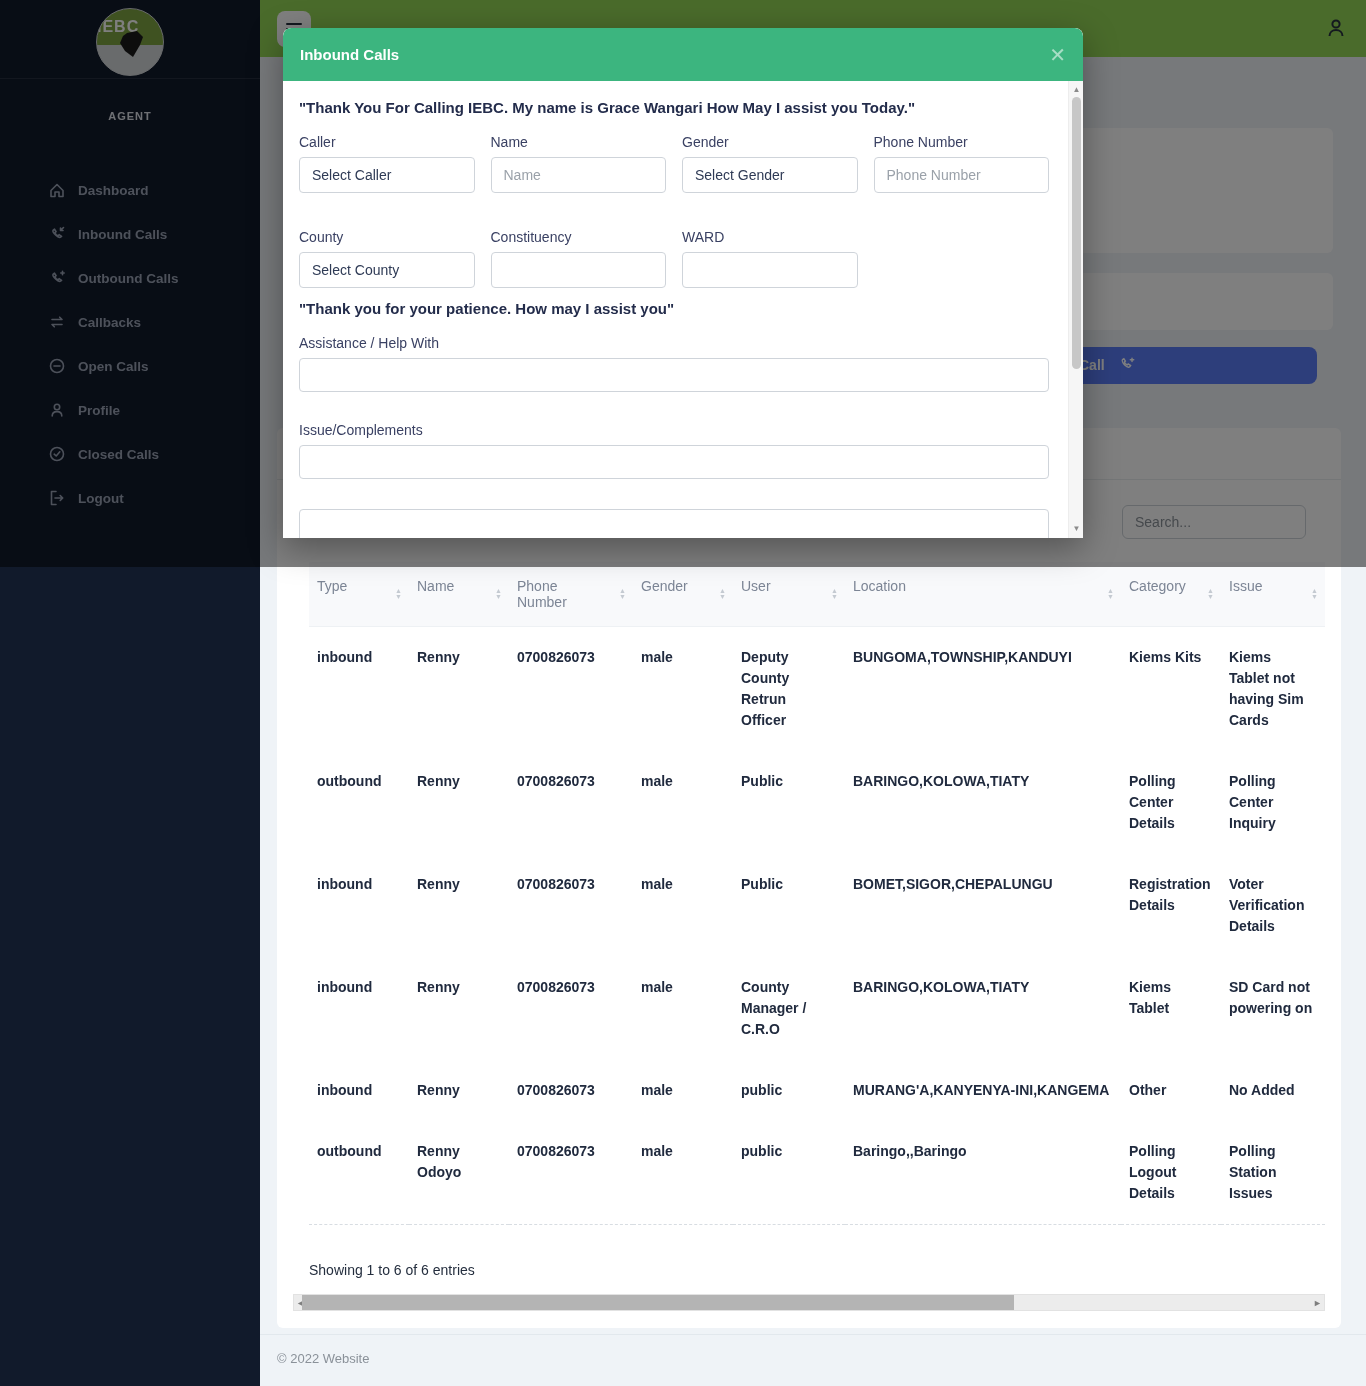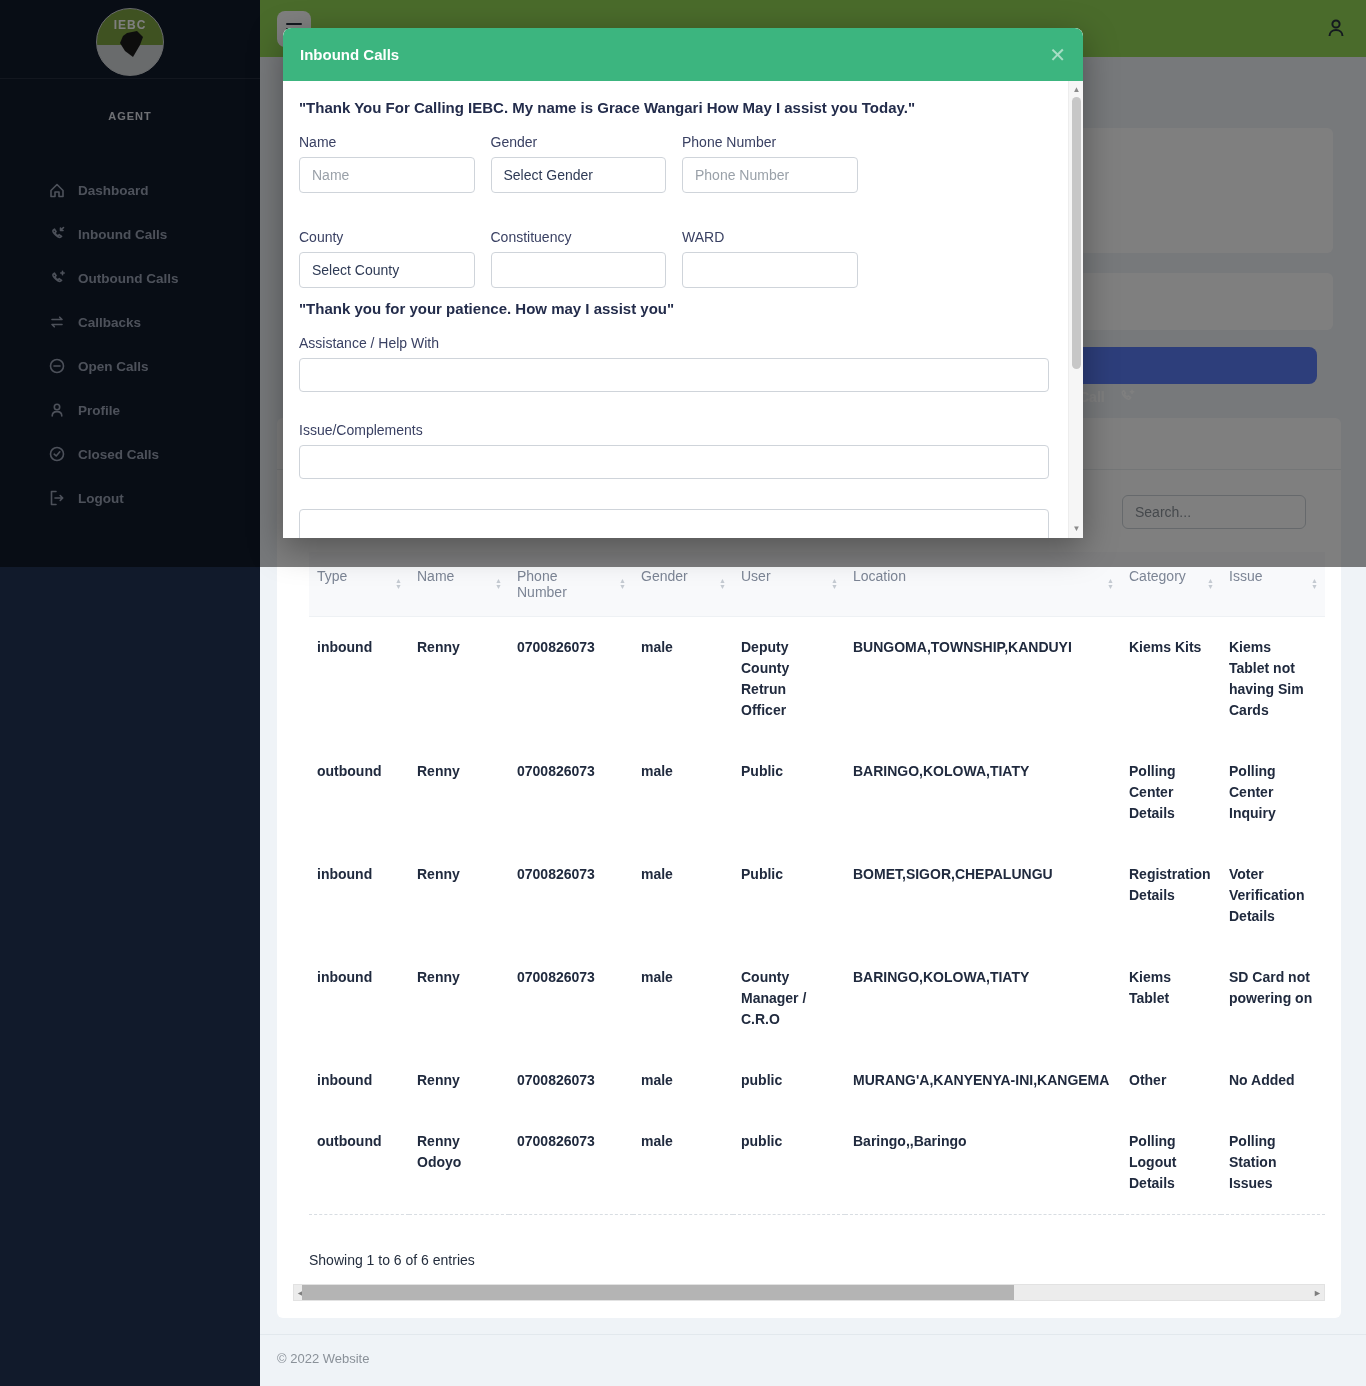--- a/index.html
+++ b/index.html
@@ -8,21 +8,21 @@
     position:relative; overflow:hidden;
     font-family:"Liberation Sans","DejaVu Sans",sans-serif;
     background:#eff3f7; color:#1f2940;
   }
 
   
   .sidebar { position:absolute; left:0; top:0; width:260px; height:1386px; background:#111a2b; z-index:1; }
   .logo-area { height:79px; border-bottom:1px solid rgba(255,255,255,.09); position:relative; }
   .logo-badge { position:absolute; left:96px; top:8px; width:68px; height:68px; border-radius:50%;
     background:linear-gradient(180deg,#7fa542 0 55%,#d3d6d8 55% 100%); overflow:hidden; border:1px solid #cfd3d6; }
-  .logo-badge .logo-txt { display:block; text-align:center; margin-top:9px; font-size:12px; font-weight:bold; color:#fff; letter-spacing:1px; }
+  .logo-badge .logo-txt { display:block; text-align:left; margin-top:9px; font-size:16px; font-weight:bold; color:#fff; letter-spacing:1px; }
   .logo-badge svg { position:absolute; left:20px; top:22px; }
   .agent-title { text-align:center; margin-top:31px; font-size:11px; font-weight:bold; letter-spacing:1px; color:#dde1e9; }
   .nav-menu { margin-top:46px; }
   .nav-item { display:flex; align-items:center; height:44px; padding-left:48px; color:#9aa3b5; cursor:pointer; }
   .nav-item .nv-ic { width:18px; height:18px; margin-right:12px; flex:0 0 18px; }
   .nav-item .nv-ic svg { width:18px; height:18px; stroke:#9aa3b5; fill:none; stroke-width:1.6; stroke-linecap:round; stroke-linejoin:round; }
   .nav-item .nv-lb { font-size:13.5px; font-weight:bold; }
 
   
   .navbar { position:absolute; left:260px; top:0; width:1106px; height:57px; background:#94d656; z-index:1; }
@@ -30,25 +30,25 @@
   .burger-btn i { display:block; width:16px; height:2px; background:#27303f; margin:3px auto 0; border-radius:1px; }
   .burger-btn i:first-child { margin-top:0; }
   .profile-ic { position:absolute; right:18px; top:16px; width:24px; height:24px; cursor:pointer; }
   .profile-ic svg { stroke:#27303f; fill:none; stroke-width:2; }
 
   
   .bg-card-a { position:absolute; left:287px; top:128px; width:1046px; height:125px; background:#fff; border-radius:6px; z-index:1; }
   .bg-card-b { position:absolute; left:287px; top:273px; width:1046px; height:57px; background:#fff; border-radius:6px; z-index:1; }
   .call-btn { position:absolute; left:860px; top:347px; width:457px; height:37px; background:#5b7cf7; border:none; border-radius:8px;
     color:#fff; font-size:14px; font-weight:bold; z-index:1; cursor:pointer; text-align:left; font-family:inherit; }
-  .call-btn .cb-inner { position:absolute; left:219px; top:9px; display:flex; align-items:center; gap:13px;margin-top:32px; }
+  .call-btn .cb-inner { position:absolute; left:219px; top:9px; display:flex; align-items:center; gap:13px; }
   .call-btn svg { stroke:#fff; fill:none; stroke-width:1.7; stroke-linecap:round; }
 
   
-  .table-card { position:absolute; left:277px; top:418px; width:1064px; height:900px; background:#fff; border-radius:6px; z-index:1; }
+  .table-card { position:absolute; left:277px; top:428px; width:1064px; height:900px; background:#fff; border-radius:6px; z-index:1; }
   .tc-header { height:52px; border-bottom:1px solid #e8ecef; }
   .search-input { position:absolute; right:35px; top:77px; width:184px; height:34px; border:1px solid #ccd2d8; border-radius:6px;
     padding:0 12px; font-size:14px; color:#3a4254; font-family:inherit; outline:none; }
   .search-input::placeholder { color:#8b9299; }
   .data-table { position:absolute; left:32px; top:134px; width:1016px; border-collapse:collapse; table-layout:fixed; }
   .data-table th { position:relative; text-align:left; font-weight:normal; color:#7c8595; font-size:14px;
     padding:16px 22px 16px 8px; background:#f8f9fb; border-bottom:1px solid #eef1f4; vertical-align:top; cursor:pointer; }
   .data-table th .sort { position:absolute; right:7px; top:50%; transform:translateY(-50%); display:flex; flex-direction:column;
     font-size:7px; line-height:6px; color:#c4cad1; }
   .data-table td { font-size:14px; font-weight:bold; color:#202a3e; padding:20px 10px 20px 8px; line-height:21px; vertical-align:top; }
@@ -315,20 +315,24 @@
 <div class="modal">
   <div class="modal-header">
     <span class="modal-title">Inbound Calls</span>
     <button class="modal-close">✕</button>
   </div>
   <div class="modal-body">
     <p class="greeting">"Thank You For Calling IEBC. My name is Grace Wangari How May I assist you Today."</p>
 
     <div class="form-grid">
       <div>
+        <label class="fld-label">Caller</label>
+        <div class="fld-select">Select Caller</div>
+      </div>
+      <div>
         <label class="fld-label">Name</label>
         <input class="fld-input" type="text" placeholder="Name" style="">
       </div>
       <div>
         <label class="fld-label">Gender</label>
         <div class="fld-select">Select Gender</div>
       </div>
       <div>
         <label class="fld-label">Phone Number</label>
         <input class="fld-input" type="text" placeholder="Phone Number" style="">

